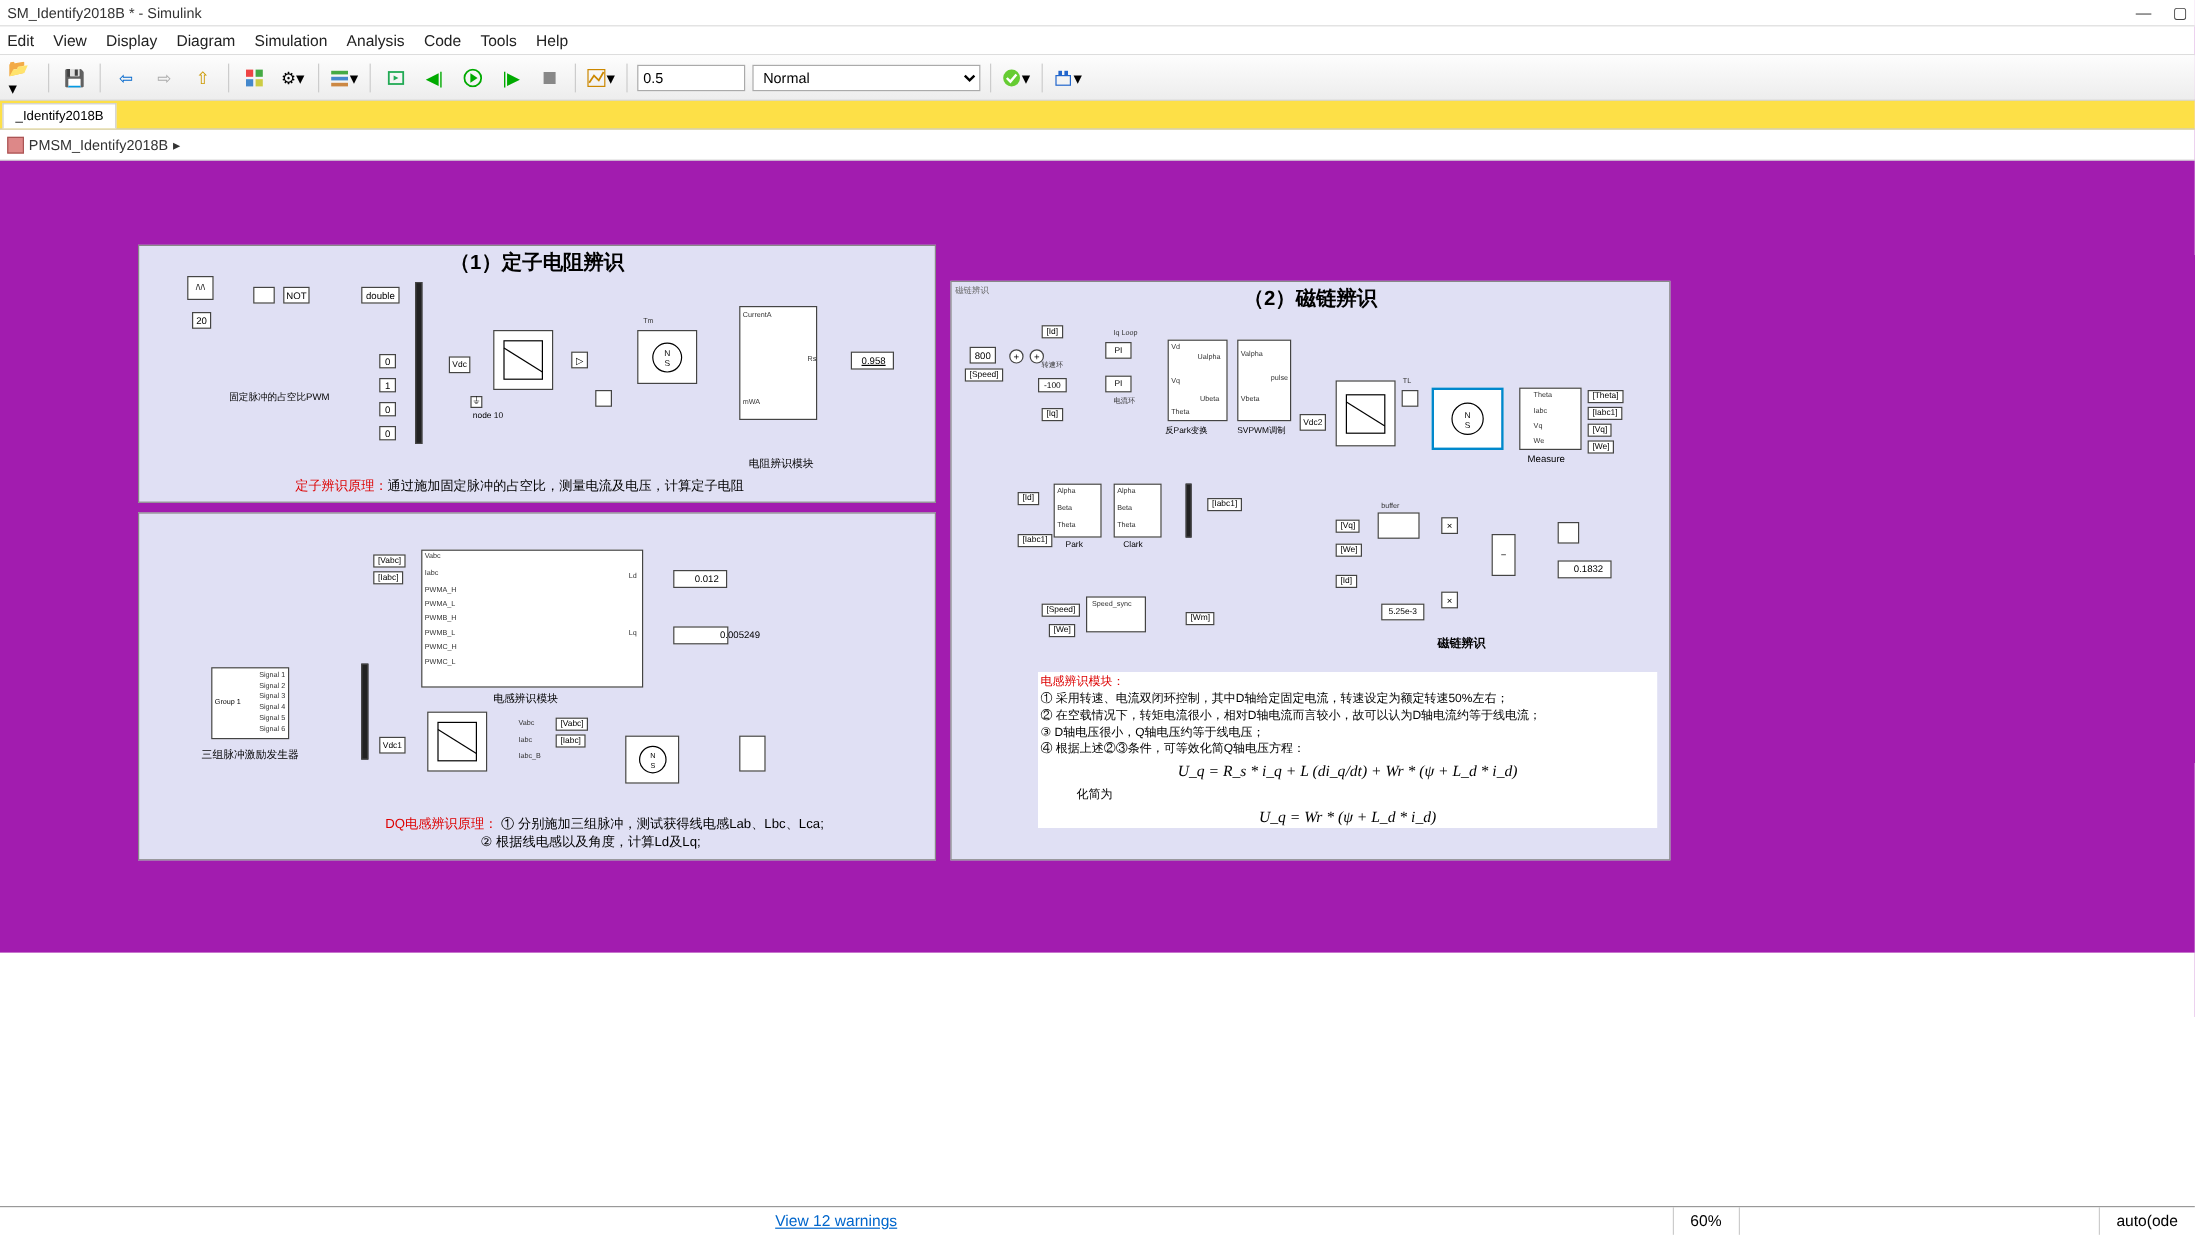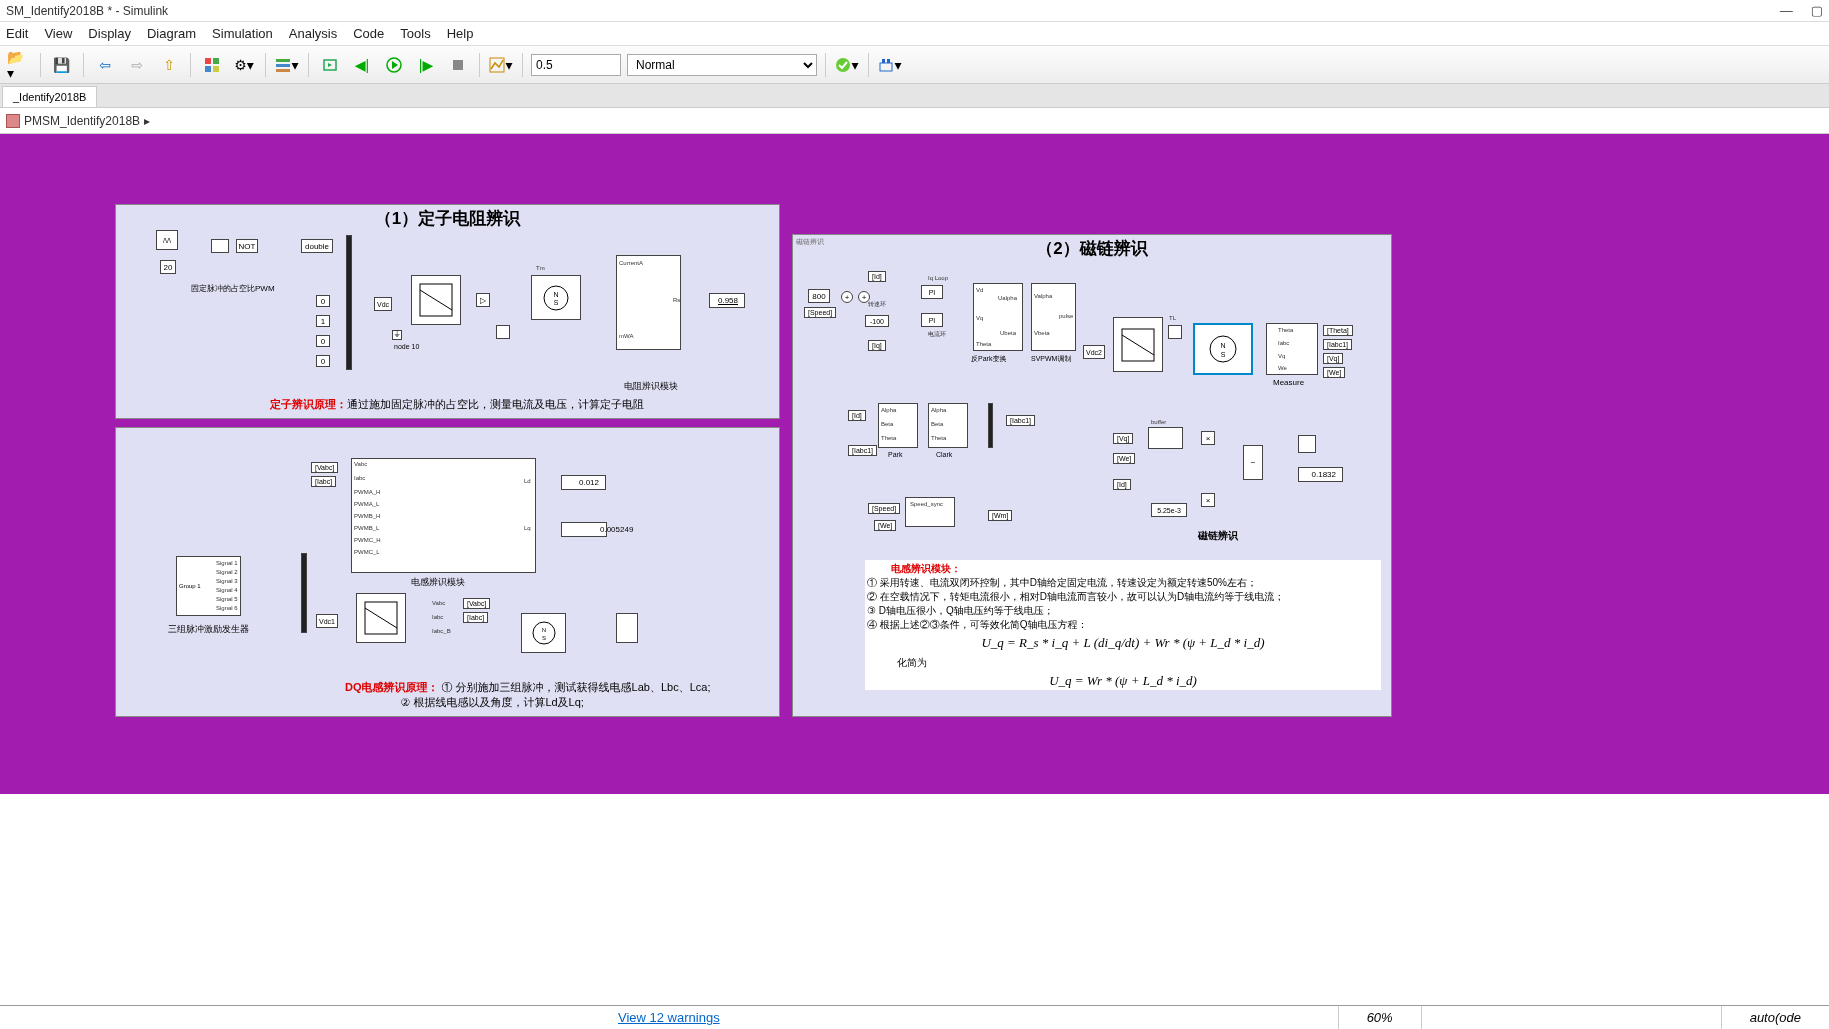--- a/index.html
+++ b/index.html
@@ -6,36 +6,36 @@
 body { font-family: "Microsoft YaHei", Arial, sans-serif; font-size: 11px; background: #fff; overflow: hidden; }
 .titlebar { height: 22px; background: #fff; display: flex; align-items: center; padding: 0 6px; font-size: 12px; color: #333; border-bottom: 1px solid #ddd; }
 .titlebar .wincontrols { margin-left: auto; display: flex; gap: 18px; font-size: 13px; color: #444; }
 .menubar { height: 24px; display: flex; align-items: center; gap: 16px; padding: 0 6px; font-size: 13px; color: #222; border-bottom: 1px solid #ddd; }
 .menubar span { cursor: default; }
 .toolbar { height: 38px; display: flex; align-items: center; gap: 6px; padding: 0 6px; border-bottom: 1px solid #ccc; background: linear-gradient(#fdfdfd,#ededed); }
 .tbtn { width: 26px; height: 26px; display: flex; align-items: center; justify-content: center; border: 1px solid transparent; border-radius: 2px; cursor: pointer; font-size: 14px; }
 .tsep { width: 1px; height: 24px; background: #ccc; margin: 0 2px; }
 .stoptime { width: 90px; height: 22px; border: 1px solid #aaa; padding: 0 4px; font-size: 12px; }
 .modesel { width: 190px; height: 22px; border: 1px solid #aaa; font-size: 12px; padding: 0 4px; background: #fff; }
-.tabbar { height: 24px; display: flex; align-items: flex-end; background: #e5e5e5; border-bottom: 1px solid #ccc; }
+.tabbar { height: 24px; display: flex; align-items: flex-end; background: #fde047; border-bottom: 1px solid #ccc; }
 .tab { padding: 4px 10px; background: #fff; border: 1px solid #ccc; border-bottom: none; font-size: 11px; margin-left: 2px; }
 .breadcrumb { height: 26px; display: flex; align-items: center; padding: 0 6px; font-size: 12px; color: #333; border-bottom: 1px solid #ccc; }
 .breadcrumb .bcicon { width: 14px; height: 14px; background: #d88; margin-right: 4px; border: 1px solid #a55; }
 .canvas { position: relative; width: 100%; height: 660px; background: #a21caf; overflow: auto; }
 .region { position: absolute; background: #e0e0f4; border: 1px solid #888; }
 .region-title { text-align: center; font-weight: bold; font-size: 17px; padding: 2px 0; }
 .region-label { position: absolute; font-size: 7px; color: #666; }
 .block { position: absolute; background: #fff; border: 1px solid #444; font-size: 8px; display: flex; align-items: center; justify-content: center; text-align: center; }
 .tag { position: absolute; background: #fff; border: 1px solid #444; font-size: 7px; padding: 1px 3px; }
 .display { position: absolute; background: #fff; border: 1px solid #444; font-size: 8px; padding: 2px 6px; text-align: right; }
 .annot { position: absolute; font-size: 11px; }
-.annot .red { color: #d00; font-weight: bold; margin-left: 24px; }
-.annot-small { font-size: 8px; }
+.annot .red { color: #d00; font-weight: normal; }
+.annot-small { font-size: 8px; margin-top: 42px; }
 .statusbar { position: fixed; bottom: 0; left: 0; right: 0; height: 24px; border-top: 1px solid #999; display: flex; align-items: center; font-size: 13px; background: #fff; }
-.statusbar .cell { padding: 0 28px; border-left: 1px solid #ccc; height: 100%; display: flex; align-items: center; font-style: italic; }
+.statusbar .cell { padding: 0 14px; border-left: 1px solid #ccc; height: 100%; display: flex; align-items: center; }
 .statusbar .warn { color: #0066cc; text-decoration: underline; cursor: pointer; margin: 0 auto; }
 svg.icon { width: 16px; height: 16px; }
 .sub-label { position: absolute; font-size: 9px; text-align: center; }
 .port-label { position: absolute; font-size: 6px; color: #333; }
 </style>
 </head>
 <body>
 
 <div class="titlebar">
   <span>SM_Identify2018B * - Simulink</span>

